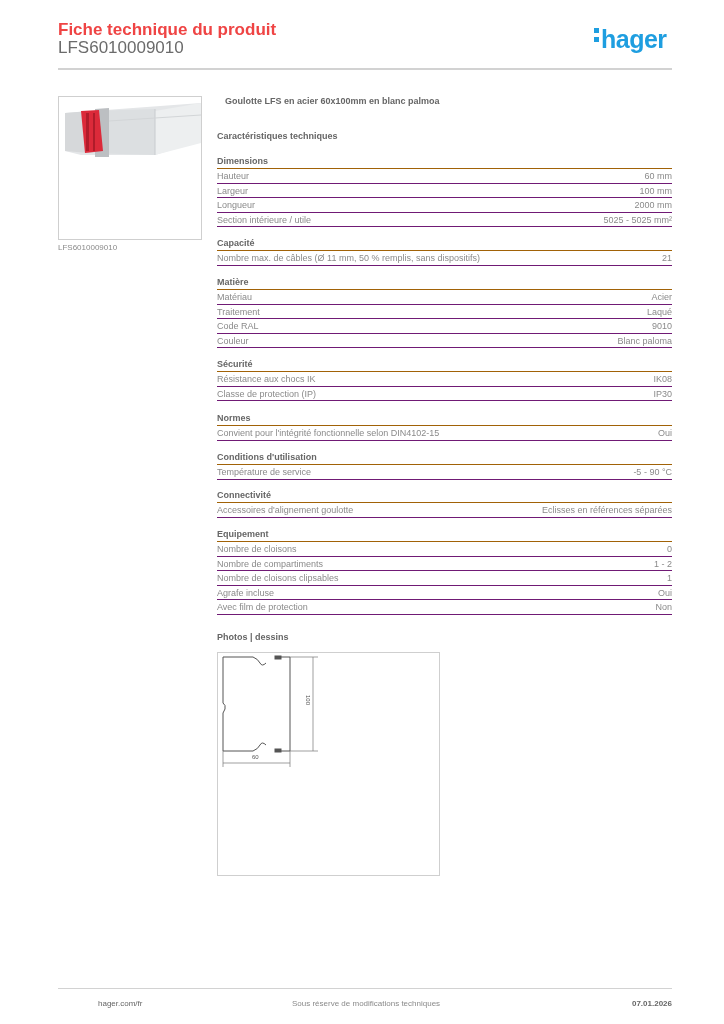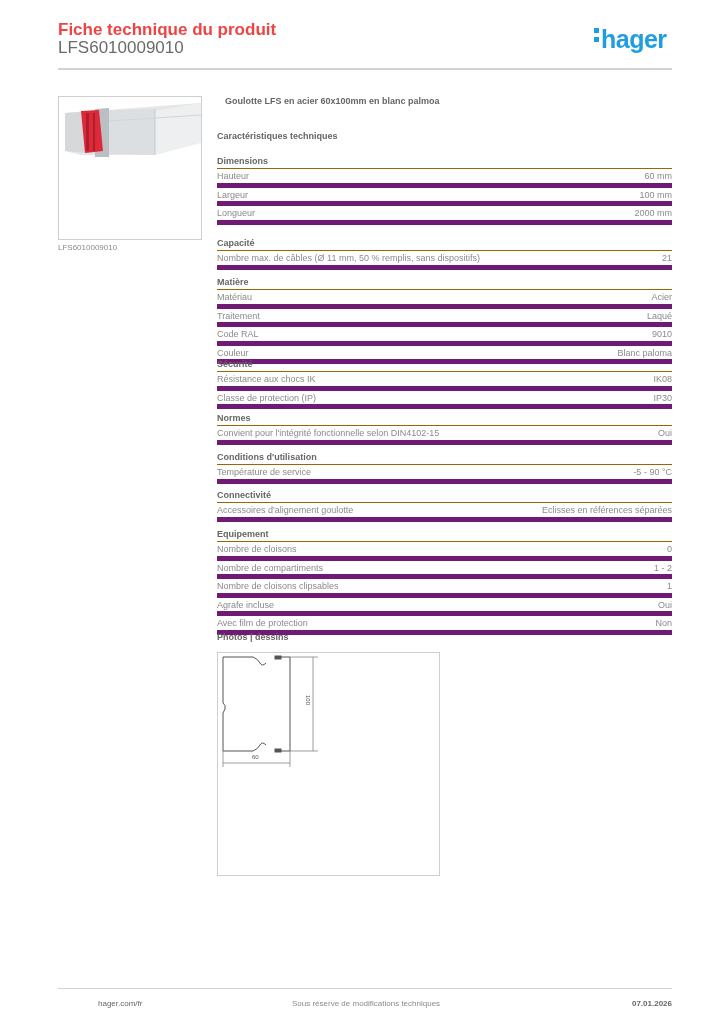--- a/index.html
+++ b/index.html
@@ -16,21 +16,21 @@
 
     .product-img-frame { position: absolute; left: 58px; top: 96px; width: 142px; height: 142px; border: 1px solid #cfcfcf; background: #fff; overflow: hidden; }
     .product-img-caption { position: absolute; left: 58px; top: 243px; font-size: 8px; color: #8a8a8a; }
 
     .content { position: absolute; left: 217px; top: 0; width: 455px; }
     .product-desc { position: absolute; top: 96px; font-size: 9px; font-weight: bold; color: #666; margin-left: 8px; }
     .tech-heading { position: absolute; top: 131px; font-size: 9px; font-weight: bold; color: #666; }
 
     .section { position: absolute; left: 0; width: 455px; }
     .section-title { font-size: 9px; font-weight: bold; color: #666; height: 13px; line-height: 13px; border-bottom: 1px solid #a16207; }
-    .row { display: flex; justify-content: space-between; font-size: 9px; color: #8a8a8a; height: 13.5px; line-height: 14px; border-bottom: 5px solid #701a75; }
+    .row { display: flex; justify-content: space-between; font-size: 9px; color: #8a8a8a; height: 13.5px; line-height: 14px; border-bottom: 1px solid #701a75; }
     .row .v { text-align: right; }
 
     .photos-title { position: absolute; top: 632px; font-size: 9px; font-weight: bold; color: #666; }
     .drawing-frame { position: absolute; left: 0; top: 652px; width: 221px; height: 222px; border: 1px solid #cfcfcf; background: #fff; }
 
     .footer-rule { position: absolute; left: 58px; top: 988px; width: 614px; height: 1px; background: #d2d2d2; }
     .footer-left { position: absolute; left: 58px; top: 999px; font-size: 8px; font-weight: normal; color: #666; margin-left: 40px; }
     .footer-center { position: absolute; left: 292px; top: 999px; font-size: 8px; color: #8a8a8a; }
     .footer-right { position: absolute; right: 52px; top: 999px; font-size: 8px; font-weight: bold; color: #666; }
   </style>
@@ -70,20 +70,24 @@
         <span>Hauteur</span>
         <span class="v">60 mm</span>
       </div>
     <div class="row">
         <span>Largeur</span>
         <span class="v">100 mm</span>
       </div>
     <div class="row">
         <span>Longueur</span>
         <span class="v">2000 mm</span>
+      </div>
+    <div class="row">
+        <span>Section intérieure / utile</span>
+        <span class="v">5025 - 5025 mm²</span>
       </div>
   </div>
 
   <div class="section" style="top:237px">
     <div class="section-title">Capacité</div>
     <div class="row">
         <span>Nombre max. de câbles (Ø 11 mm, 50 % remplis, sans dispositifs)</span>
         <span class="v">21</span>
       </div>
   </div>

